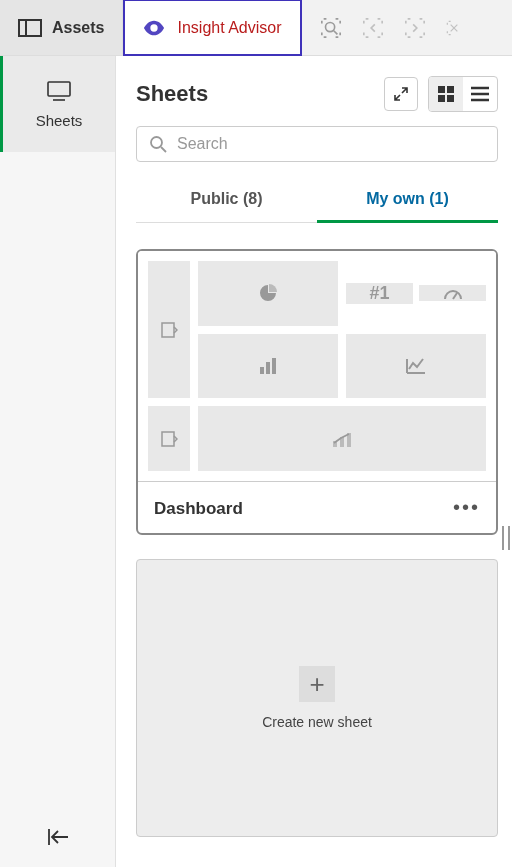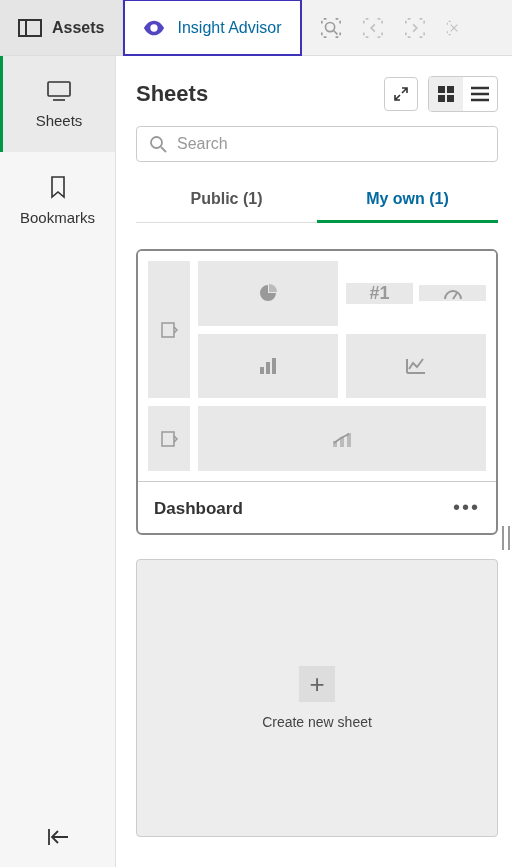--- a/index.html
+++ b/index.html
@@ -1,21 +1,21 @@
 <!DOCTYPE html>
 <html><head>
   <meta charset="utf-8">
   <style>
     * { box-sizing: border-box; margin: 0; padding: 0; font-family: -apple-system, BlinkMacSystemFont, "Segoe UI", Arial, sans-serif; }
     body { width: 512px; height: 867px; background: #fff; overflow: hidden; position: relative; }
     
     .topbar { height: 56px; display: flex; background: #f2f2f2; border-bottom: 1px solid #ddd; }
     .topbar-btn { display: flex; align-items: center; gap: 10px; padding: 0 18px; font-size: 16px; font-weight: 600; color: #333; cursor: pointer; border-right: 1px solid #ddd; }
     .topbar-btn.assets { background: #e5e5e5; }
-    .topbar-btn.insight { background: #fff; border: 2px solid #3f32ba; color: #0369a1; font-weight: 500; margin: -1px 0; gap: 12px; }
+    .topbar-btn.insight { background: #fff; border: 2px solid #3f32ba; color: #b91c1c; font-weight: 500; margin: -1px 0; gap: 12px; }
     .topbar-icons { display: flex; align-items: center; gap: 20px; padding: 0 18px; color: #888; flex: 1; }
     .topbar-icons svg { opacity: 0.55; }
     
     .body-wrap { display: flex; height: calc(100% - 56px); }
     
     .sidebar { width: 116px; background: #f6f6f6; border-right: 1px solid #e0e0e0; display: flex; flex-direction: column; position: relative; }
     .side-item { display: flex; flex-direction: column; align-items: center; justify-content: center; gap: 10px; height: 96px; font-size: 15px; color: #333; cursor: pointer; }
     .side-item.active { background: #eaeaea; border-left: 3px solid #009845; }
     .side-item svg { color: #333; }
     .collapse-btn { position: absolute; bottom: 20px; left: 0; right: 0; display: flex; justify-content: center; cursor: pointer; color: #333; }
@@ -105,26 +105,20 @@
 
 <div class="body-wrap">
 
   <div class="sidebar">
     <div class="side-item active">
       <svg width="26" height="22" viewBox="0 0 26 22" fill="none" stroke="#333" stroke-width="1.6">
           <rect x="2" y="2" width="22" height="14" rx="1"></rect>
           <line x1="7" y1="20" x2="19" y2="20"></line>
         </svg>
       <span>Sheets</span>
-    </div>
-    <div class="side-item">
-      <svg width="18" height="24" viewBox="0 0 18 24" fill="none" stroke="#333" stroke-width="1.6">
-          <path d="M3 2h12v20l-6-5-6 5V2z"></path>
-        </svg>
-      <span>Bookmarks</span>
     </div>
     <div class="collapse-btn">
       <svg width="24" height="20" viewBox="0 0 24 20" fill="none" stroke="#333" stroke-width="1.8">
           <line x1="3" y1="2" x2="3" y2="18"></line>
           <path d="M12 4l-6 6 6 6M6 10h16"></path>
         </svg>
     </div>
   </div>
 
   <div class="main">
@@ -158,21 +152,21 @@
 
     <div class="search-box">
       <svg width="18" height="18" viewBox="0 0 18 18" fill="none" stroke="#999" stroke-width="1.8">
           <circle cx="7.5" cy="7.5" r="5.5"></circle>
           <line x1="12" y1="12" x2="17" y2="17"></line>
         </svg>
       <input type="text" placeholder="Search" style="">
     </div>
 
     <div class="tabs">
-      <div class="tab"><span>Public (1)</span></div>
+      <div class="tab"><span>Public (8)</span></div>
       <div class="tab active"><span>My own (1)</span></div>
     </div>
 
     <div class="sheet-card">
       <div class="sheet-preview">
         <div class="pv pv1">
           <svg width="18" height="18" viewBox="0 0 18 18" fill="none" stroke="#999" stroke-width="1.5">
               <rect x="2" y="2" width="12" height="14"></rect>
               <path d="M14 6l3 3-3 3"></path>
             </svg>

